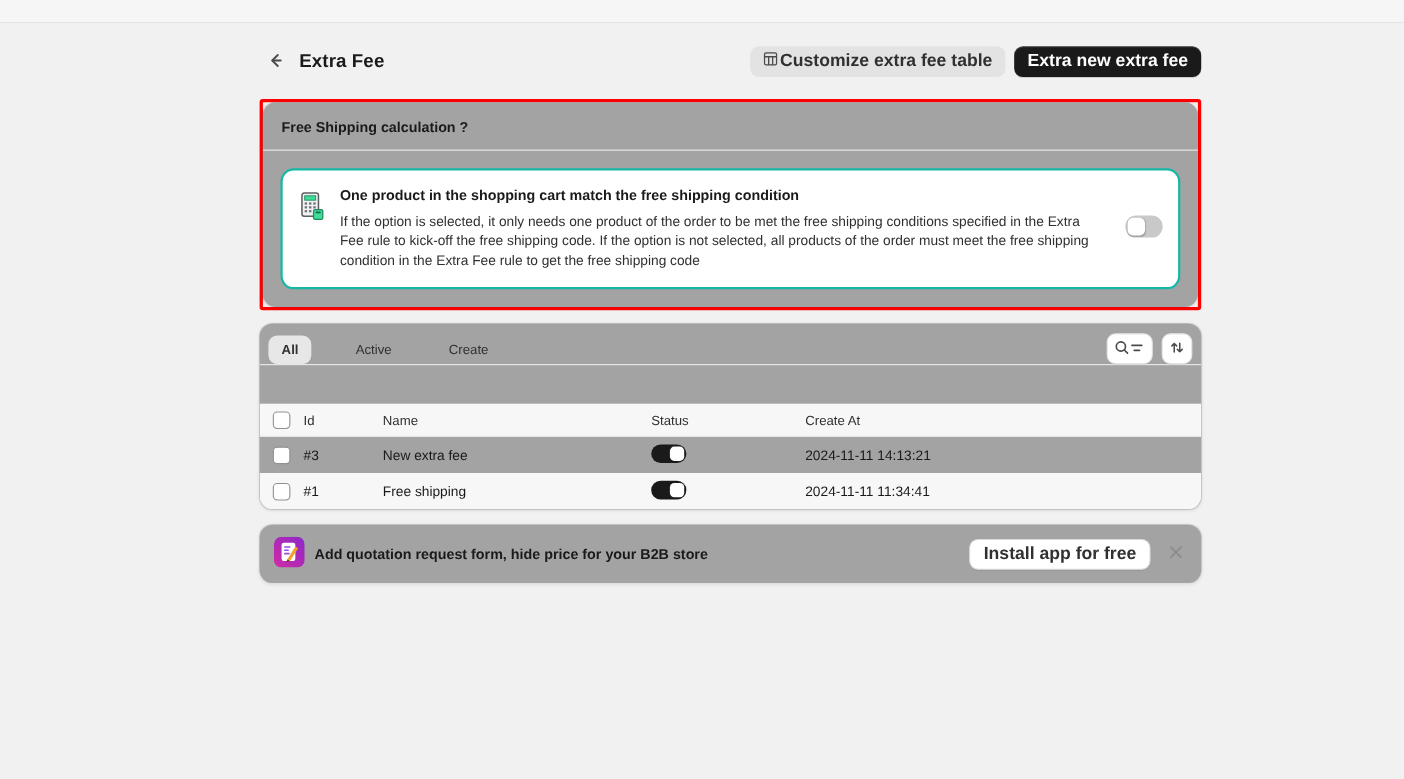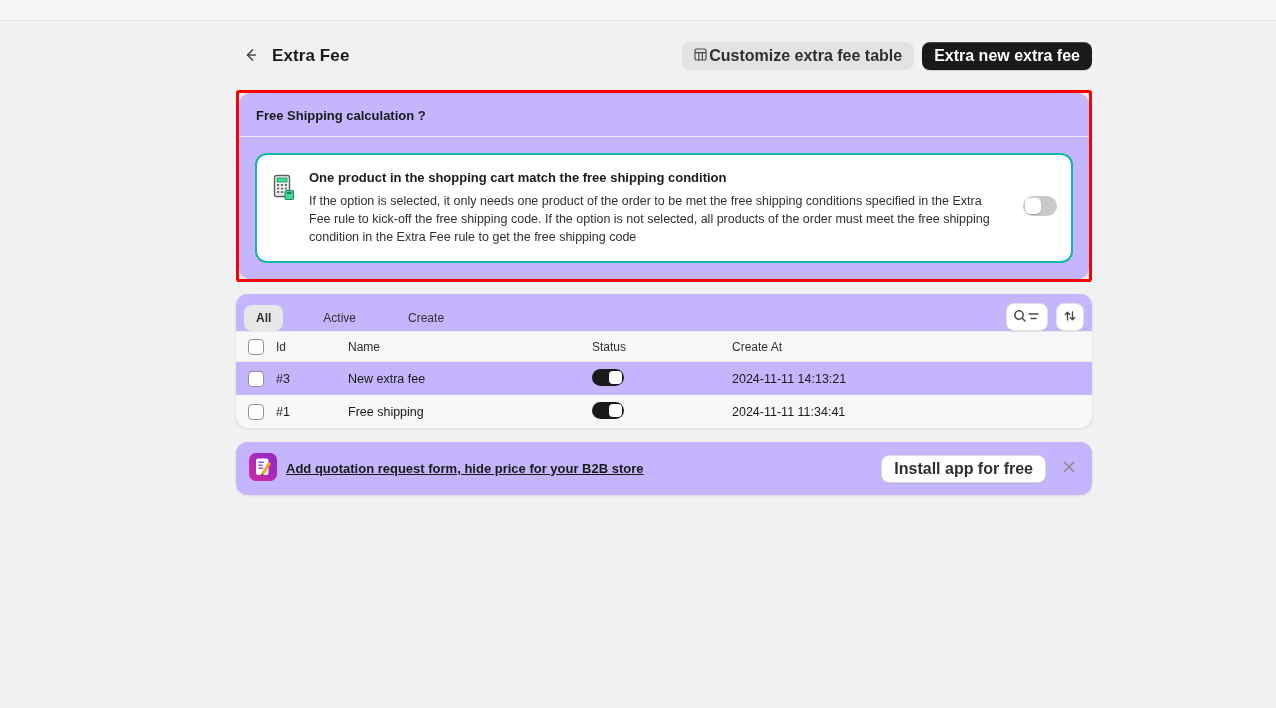--- a/index.html
+++ b/index.html
@@ -36,21 +36,21 @@
   .btn-outline {
     background:#fff; color:#303030; font-weight:600;
     border:1px solid #d9d9d9; box-shadow:0 1px 0 rgba(0,0,0,.06);
   }
 
   
   .highlight-wrap {
     margin-top:20px; border:3px solid #fe0000; border-radius:3px;
   }
   .card {
-    background:#c4b5fd; border-radius:12px;
+    background:#a3a3a3; border-radius:12px;
     box-shadow:0 1px 3px rgba(0,0,0,.08), 0 0 1px rgba(0,0,0,.12);
   }
   .fs-card-head { padding:15px 17px 13px; border-bottom:1px solid #ebebeb; }
   .fs-card-head h2 { font-size:13px; font-weight:700; color:#1a1a1a; }
   .fs-card-body { padding:16px; }
   .option-card {
     border:2px solid #14b8a6; border-radius:12px; background:#fff;
     display:flex; align-items:flex-start; padding:15px 14px;
   }
   .option-icon { flex:0 0 auto; margin-top:4px; }
@@ -82,34 +82,34 @@
   .tab.active { background:#e7e7e7; font-weight:600; }
   .tabs-actions { margin-left:auto; display:flex; gap:8px; }
   .icon-btn {
     height:28px; background:#fff; border:1px solid #e3e3e3; border-radius:8px;
     display:inline-flex; align-items:center; justify-content:center; cursor:pointer;
     box-shadow:0 1px 0 rgba(0,0,0,.05); padding:0 7px;
   }
   .grid-head {
     display:grid; grid-template-columns:28px 72px 244px 140px 1fr;
     align-items:center; height:30px; background:#f7f7f7; padding-left:12px;
-    font-size:12px; color:#303030; border-bottom:1px solid #ebebeb;
+    font-size:12px; color:#303030; border-bottom:1px solid #ebebeb;margin-top:35px;
   }
   .grid-row {
     display:grid; grid-template-columns:28px 72px 244px 140px 1fr;
     align-items:center; height:33px; padding-left:12px; font-size:12.5px; color:#1a1a1a;
   }
   .grid-row.alt { background:#f7f7f7; }
   .checkbox {
     width:16px; height:16px; border:1.5px solid #919191; border-radius:4px; background:#fff; cursor:pointer;
   }
 
   
   .banner { margin-top:14px; display:flex; align-items:center; padding:11px 14px 11px 13px; }
-  .banner-text { font-size:13px; font-weight:700; color:#1a1a1a; margin-left:9px; flex:1;text-decoration:underline; }
+  .banner-text { font-size:13px; font-weight:700; color:#1a1a1a; margin-left:9px; flex:1; }
   .close-btn { background:transparent; border:none; cursor:pointer; margin-left:14px; display:flex; padding:2px; }
 </style>
 </head>
 <body>
 
 <div class="topstrip"></div>
 
 <div class="content">
 
   <div class="page-header">

